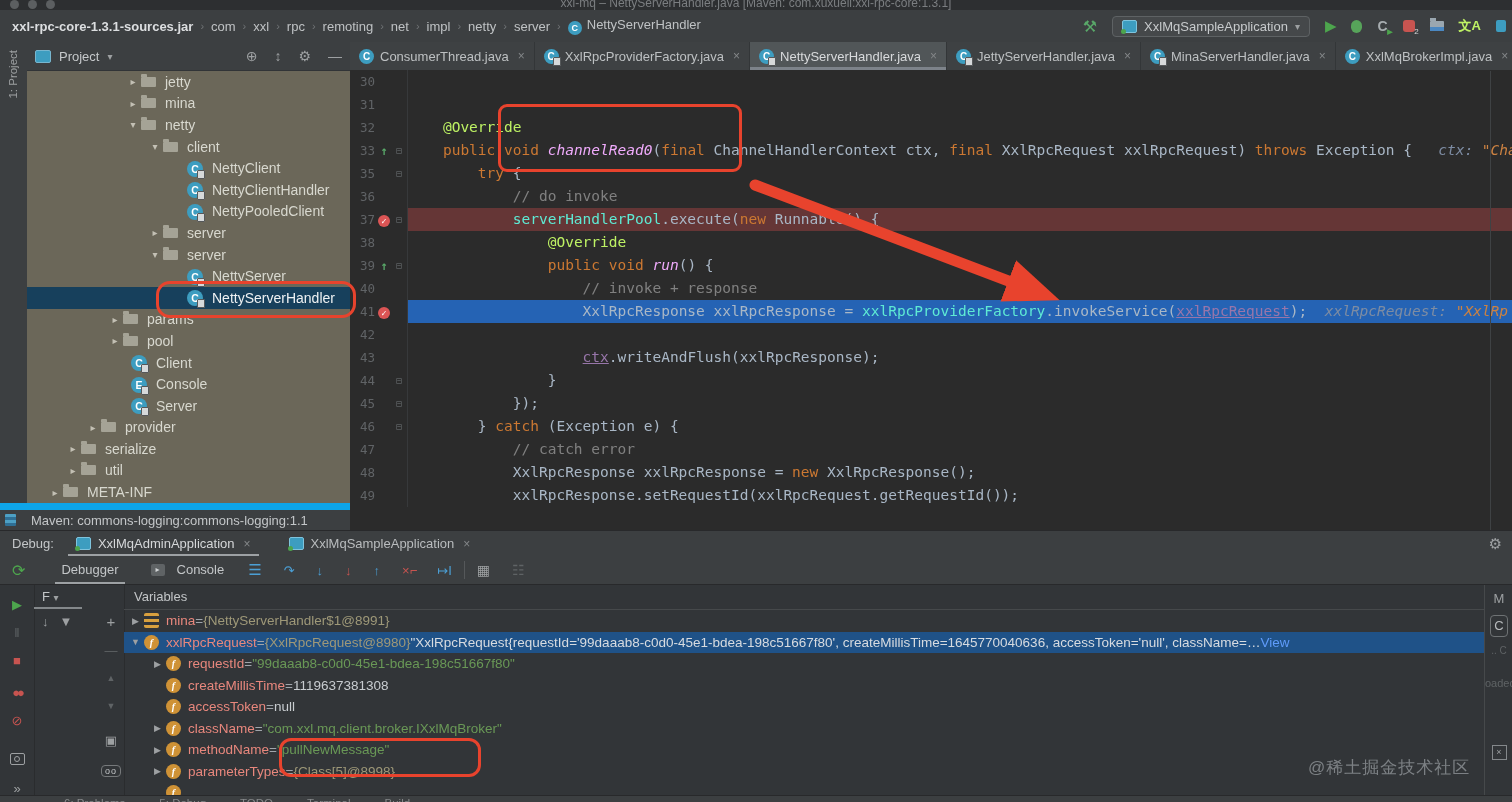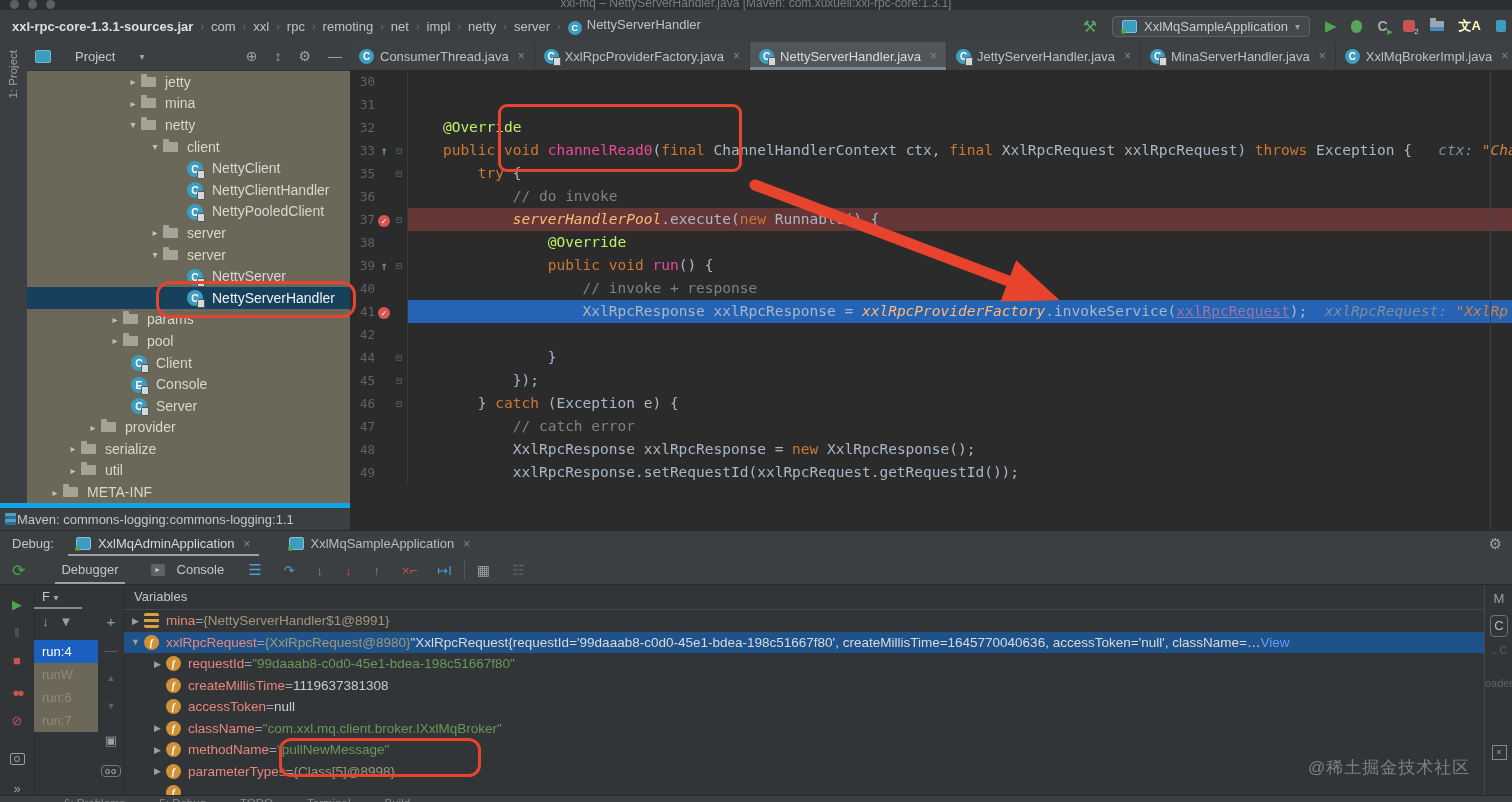--- a/index.html
+++ b/index.html
@@ -25,46 +25,46 @@
   .ddarrow{color:#9da0a2;font-size:10px;}
   .playtri{color:#4da54d;font-size:15px;}
   .bug{width:11px;height:13px;background:#57a45a;border-radius:50% / 44%;display:inline-block;}
   .cov{position:relative;color:#a7adb0;font-weight:bold;font-size:14px;}
   .cov::after{content:"▶";position:absolute;right:-5px;bottom:-2px;font-size:7px;color:#4da54d;}
   .prof{width:12px;height:12px;background:#c75450;border-radius:3px;display:inline-block;position:relative;}
   .prof::after{content:"2";position:absolute;right:-4px;bottom:-4px;font-size:8px;color:#d7d9da;}
   .ffolder{width:14px;height:10px;background:#9aa7b0;border-radius:1px;display:inline-block;position:relative;}
   .ffolder::before{content:"";position:absolute;top:-3px;left:0;width:6px;height:3px;background:#9aa7b0;}
   .ffolder::after{content:"";position:absolute;bottom:0;left:0;width:14px;height:4px;background:#4b88c2;}
-  .translate{color:#fef9c3;font-weight:bold;}
+  .translate{color:#bef264;font-weight:bold;}
   .edge-ico{width:10px;height:12px;background:#3d9dc0;border-radius:2px;display:inline-block;}
   
   .lstripe{position:absolute;top:42px;left:0;width:27px;height:753px;background:#3c3f41;border-right:1px solid #313437;}
   .vtext{position:absolute;writing-mode:vertical-rl;transform:rotate(180deg);font-size:11.5px;color:#9da0a2;white-space:nowrap;}
   
   .proj-header{position:absolute;top:42px;left:27px;width:323px;height:29px;background:#3c3f41;
-               border-bottom:1px solid #313437;display:flex;align-items:center;gap:24px;padding:0 8px;color:#c6c9cb;box-sizing:border-box;}
+               border-bottom:1px solid #313437;display:flex;align-items:center;gap:8px;padding:0 8px;color:#c6c9cb;box-sizing:border-box;}
   .pph-icon{width:14px;height:11px;background:#3d9dc0;border:1px solid #78b6cf;border-radius:2px;}
   .ph-tools{margin-left:auto;display:flex;gap:17px;color:#9da0a2;font-size:14px;}
   .proj-tree{position:absolute;top:71px;left:27px;width:323px;height:432px;background:#6b6759;overflow:hidden;
              font-size:14px;color:#d8d8cf;}
   .trow{height:21.6px;display:flex;align-items:center;white-space:nowrap;}
   .trow.selected{background:#17405c;color:#eef1f3;}
   .tchev{width:16px;text-align:center;color:#c3c0b4;font-size:10px;flex:none;}
   .trow.selected .tchev{color:#d6dade;}
   .ticon{flex:none;margin-right:7px;}
   .ficon{width:15px;height:10px;background:#a5a396;border-radius:1px;position:relative;display:inline-block;}
   .ficon::before{content:"";position:absolute;top:-3px;left:0;width:6px;height:3px;background:inherit;border-radius:1px 1px 0 0;}
   .cicon{width:16px;height:16px;border-radius:50%;background:#3d9dc0;color:#fff;font-size:10.5px;font-weight:bold;
          line-height:16px;text-align:center;display:inline-block;position:relative;}
   .cicon.lock::after{content:"";position:absolute;right:-2px;bottom:-2px;width:6px;height:7px;background:#d6d9da;
          border:1px solid #55585a;border-radius:1px;}
   .tlabel{margin-left:2px;}
-  .maven-row{position:absolute;top:503px;left:0;width:350px;height:27px;background:#3c3f41;border-top:5px solid #0ea5e9;
-             display:flex;align-items:center;gap:1px;padding-left:5px;white-space:nowrap;overflow:hidden;color:#c3c6c8;box-sizing:border-box;}
+  .maven-row{position:absolute;top:503px;left:0;width:350px;height:27px;background:#3c3f41;border-top:7px solid #0ea5e9;
+             display:flex;align-items:center;gap:15px;padding-left:5px;white-space:nowrap;overflow:hidden;color:#c3c6c8;box-sizing:border-box;}
   .libicon{width:11px;height:12px;flex:none;background:linear-gradient(#4da0c4 0 3px,#2f6f94 3px 6px,#4da0c4 6px 9px,#2f6f94 9px 12px);border-radius:1px;}
   
   .tabs{position:absolute;top:42px;left:350px;width:1162px;height:29px;background:#3c3f41;display:flex;
         border-bottom:1px solid #313437;box-sizing:border-box;overflow:hidden;}
   .tab{display:flex;align-items:center;gap:6px;padding:0 9px;color:#bdc0c2;background:#3e4143;border-right:1px solid #333638;white-space:nowrap;}
   .tab .cicon{width:15px;height:15px;line-height:15px;font-size:10px;}
   .tab.active{background:#515658;box-shadow:inset 0 -3px 0 #7d838a;color:#d8dadc;}
   .tclose{color:#848789;font-size:12px;margin-left:3px;}
   
   .editor{position:absolute;top:70px;left:350px;width:1162px;height:460px;background:#2b2b2b;
@@ -72,22 +72,22 @@
   .eline{display:flex;height:23px;line-height:23px;}
   .gut{width:58px;flex:none;display:flex;align-items:center;background:#2b2b2b;border-right:1px solid #37393b;box-sizing:border-box;}
   .gnum{width:25px;text-align:right;color:#606366;font-size:12.5px;font-family:"DejaVu Sans Mono",monospace;}
   .gico{width:18px;text-align:center;line-height:14px;}
   .gfold{width:12px;text-align:center;color:#5c6062;font-size:10px;}
   .ovr{color:#59a869;font-weight:bold;font-size:12px;}
   .bp{display:inline-block;width:12px;height:12px;border-radius:50%;background:#db5555;color:#fff;font-size:9px;line-height:12px;text-align:center;}
   .code{flex:1;white-space:pre;color:#a9b7c6;overflow:hidden;}
   .bg-red{background:#653636;}
   .bg-blue{background:#2563b4;}
-  .tk-kw{color:#cc7832;} .tk-ann{color:#bef264;} .tk-meth{color:#ec4899;} .tk-com{color:#808080;}
-  .tk-def{color:#a9b7c6;} .tk-field{color:#fdba74;font-style:italic;}
+  .tk-kw{color:#cc7832;} .tk-ann{color:#bef264;} .tk-meth{color:#f0abfc;font-style:italic;} .tk-com{color:#808080;}
+  .tk-def{color:#a9b7c6;} .tk-field{color:#5eead4;}
   .tk-link{color:#9876aa;text-decoration:underline;}
   .tk-hintn{color:#7d8ca3;font-style:italic;}
   .tk-hintv{color:#cc8242;font-style:italic;}
   .margin-guide{position:absolute;top:71px;left:1490px;width:1px;height:459px;background:#3f4244;}
   
   .debug-header{position:absolute;top:530px;left:0;width:1512px;height:26px;background:#3c3f41;border-top:1px solid #28292b;
                 display:flex;align-items:center;box-sizing:border-box;}
   .dbg-label{padding:0 14px 0 12px;color:#c3c6c8;}
   .stab{display:flex;align-items:center;gap:7px;height:25px;padding:0 8px;margin-right:22px;color:#b9bcbe;}
   .stab.active{box-shadow:inset 0 -2px 0 #9da1a4;color:#d5d7d9;}
@@ -442,20 +442,28 @@
       <div class="eline">
         <div class="gut">
           <span class="gnum">42</span>
           <span class="gico"></span>
           <span class="gfold"></span>
         </div>
         <div class="code"></div>
       </div>
       <div class="eline">
         <div class="gut">
+          <span class="gnum">43</span>
+          <span class="gico"></span>
+          <span class="gfold"></span>
+        </div>
+        <div class="code"><span class="tk-def">                    </span><span class="tk-link">ctx</span><span class="tk-def">.writeAndFlush(xxlRpcResponse);</span></div>
+      </div>
+      <div class="eline">
+        <div class="gut">
           <span class="gnum">44</span>
           <span class="gico"></span>
           <span class="gfold">⊟</span>
         </div>
         <div class="code"><span class="tk-def">                }</span></div>
       </div>
       <div class="eline">
         <div class="gut">
           <span class="gnum">45</span>
           <span class="gico"></span>
@@ -548,26 +556,20 @@
 
   <div class="frames">
     <div class="fhead">
       <span>F</span>
       <span class="ddarrow"> ▾</span>
     </div>
     <div class="ffilter">
       <span>↓</span>
       <span>▼</span>
     </div>
-    <div class="flist" id="frame-list">
-        <div class="fitem selected">run:4</div>
-        <div class="fitem">runW</div>
-        <div class="fitem">run:6</div>
-        <div class="fitem">run:7</div>
-      </div>
   </div>
 
   <div class="minibar">
     <span class="dtb" style="top:28px;font-size:15px">+</span>
     <span class="dtb dim" style="top:58px">—</span>
     <span class="dtb dim" style="top:88px;font-size:9px">▲</span>
     <span class="dtb dim" style="top:116px;font-size:9px">▼</span>
     <span class="dtb" style="top:148px">▣</span>
     <span class="dtb" style="top:180px">
         <span class="oo">oo</span>

